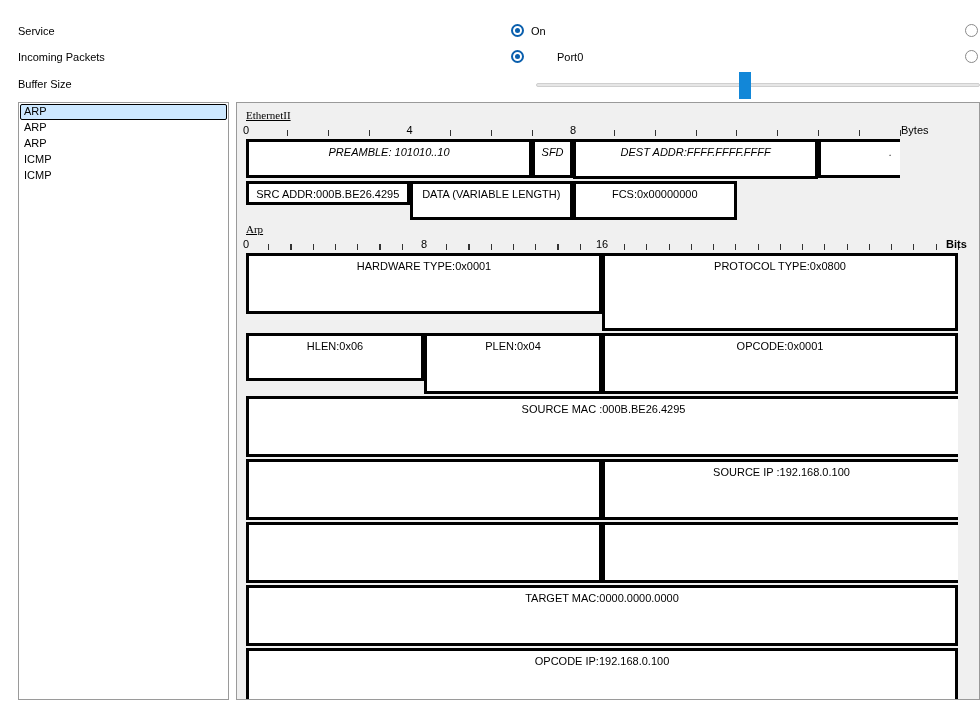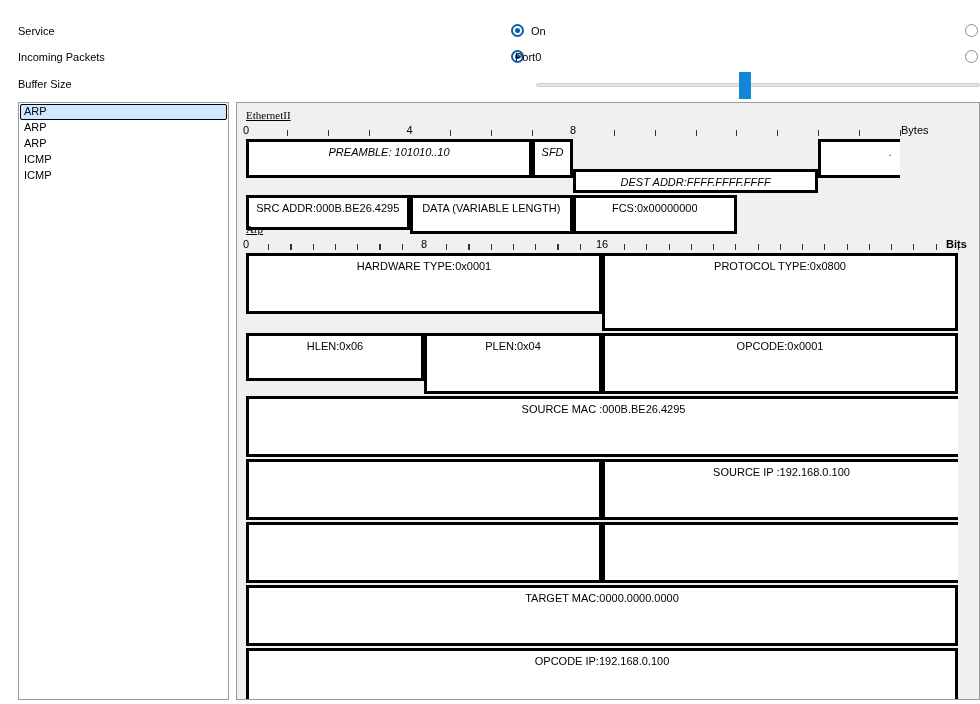--- a/index.html
+++ b/index.html
@@ -48,21 +48,21 @@
 
 <div class="radio" style="left:511px;top:24px;">
     <div class="dot"></div>
   </div>
 <div class="radio-label" style="left:531px;top:25px;">On</div>
 <div class="radio partial" style="left:965px;top:24px;"></div>
 
 <div class="radio" style="left:511px;top:50px;">
     <div class="dot"></div>
   </div>
-<div class="radio-label" style="left:515px;top:51px;">Port0</div>
+<div class="radio-label" style="left:557px;top:51px;">Port0</div>
 <div class="radio partial" style="left:965px;top:50px;"></div>
 
 <div id="slider-track"></div>
 <div id="slider-handle"></div>
 
 <div id="packet-list">
     <div class="list-item selected">ARP</div>
     <div class="list-item">ARP</div>
     <div class="list-item">ARP</div>
     <div class="list-item">ICMP</div>
@@ -75,25 +75,25 @@
       <div class="d-ruler" style="width: 694px;">
         <div class="ticks" style="left: 0px; width: 655px; background-image: repeating-linear-gradient(to right, rgb(51, 51, 51) 0px, rgb(51, 51, 51) 1px, transparent 1px, transparent 40.875px);"></div>
         <span class="num" style="left: 0px;">0</span>
         <span class="num" style="left: 163.5px;">4</span>
         <span class="num" style="left: 327px;">8</span>
         <span class="unit" style="left: 655px;">Bytes</span>
       </div>
       <div class="d-row" style="margin-bottom: 2px; font-style: italic;">
         <div class="cell" style="width: 286.125px; height: 39px;">PREAMBLE: 101010..10</div>
         <div class="cell" style="width: 40.875px; height: 39px;">SFD</div>
-        <div class="cell" style="width: 245.25px; height: 24px; margin-top: 30px;">DEST ADDR:FFFF.FFFF.FFFF</div>
+        <div class="cell" style="width: 245.25px; height: 40px;">DEST ADDR:FFFF.FFFF.FFFF</div>
         <div class="cell open align-right" style="width: 81.75px; height: 39px;">.</div>
       </div>
       <div class="d-row" style="margin-bottom: 2px;">
-        <div class="cell" style="width: 163.5px; height: 35px;">SRC ADDR:000B.BE26.4295</div>
+        <div class="cell" style="width: 163.5px; height: 24px;">SRC ADDR:000B.BE26.4295</div>
         <div class="cell" style="width: 163.5px; height: 39px;">DATA (VARIABLE LENGTH)</div>
         <div class="cell" style="width: 163.5px; height: 39px;">FCS:0x00000000</div>
       </div>
     </div>
     <div class="diagram" style="top: 120px;">
       <div class="d-title">Arp</div>
       <div class="d-ruler" style="width: 752px;">
         <div class="ticks" style="left: 0px; width: 713px; background-image: repeating-linear-gradient(to right, rgb(51, 51, 51) 0px, rgb(51, 51, 51) 1px, transparent 1px, transparent 22.25px);"></div>
         <span class="num" style="left: 0px;">0</span>
         <span class="num" style="left: 178px;">8</span>

